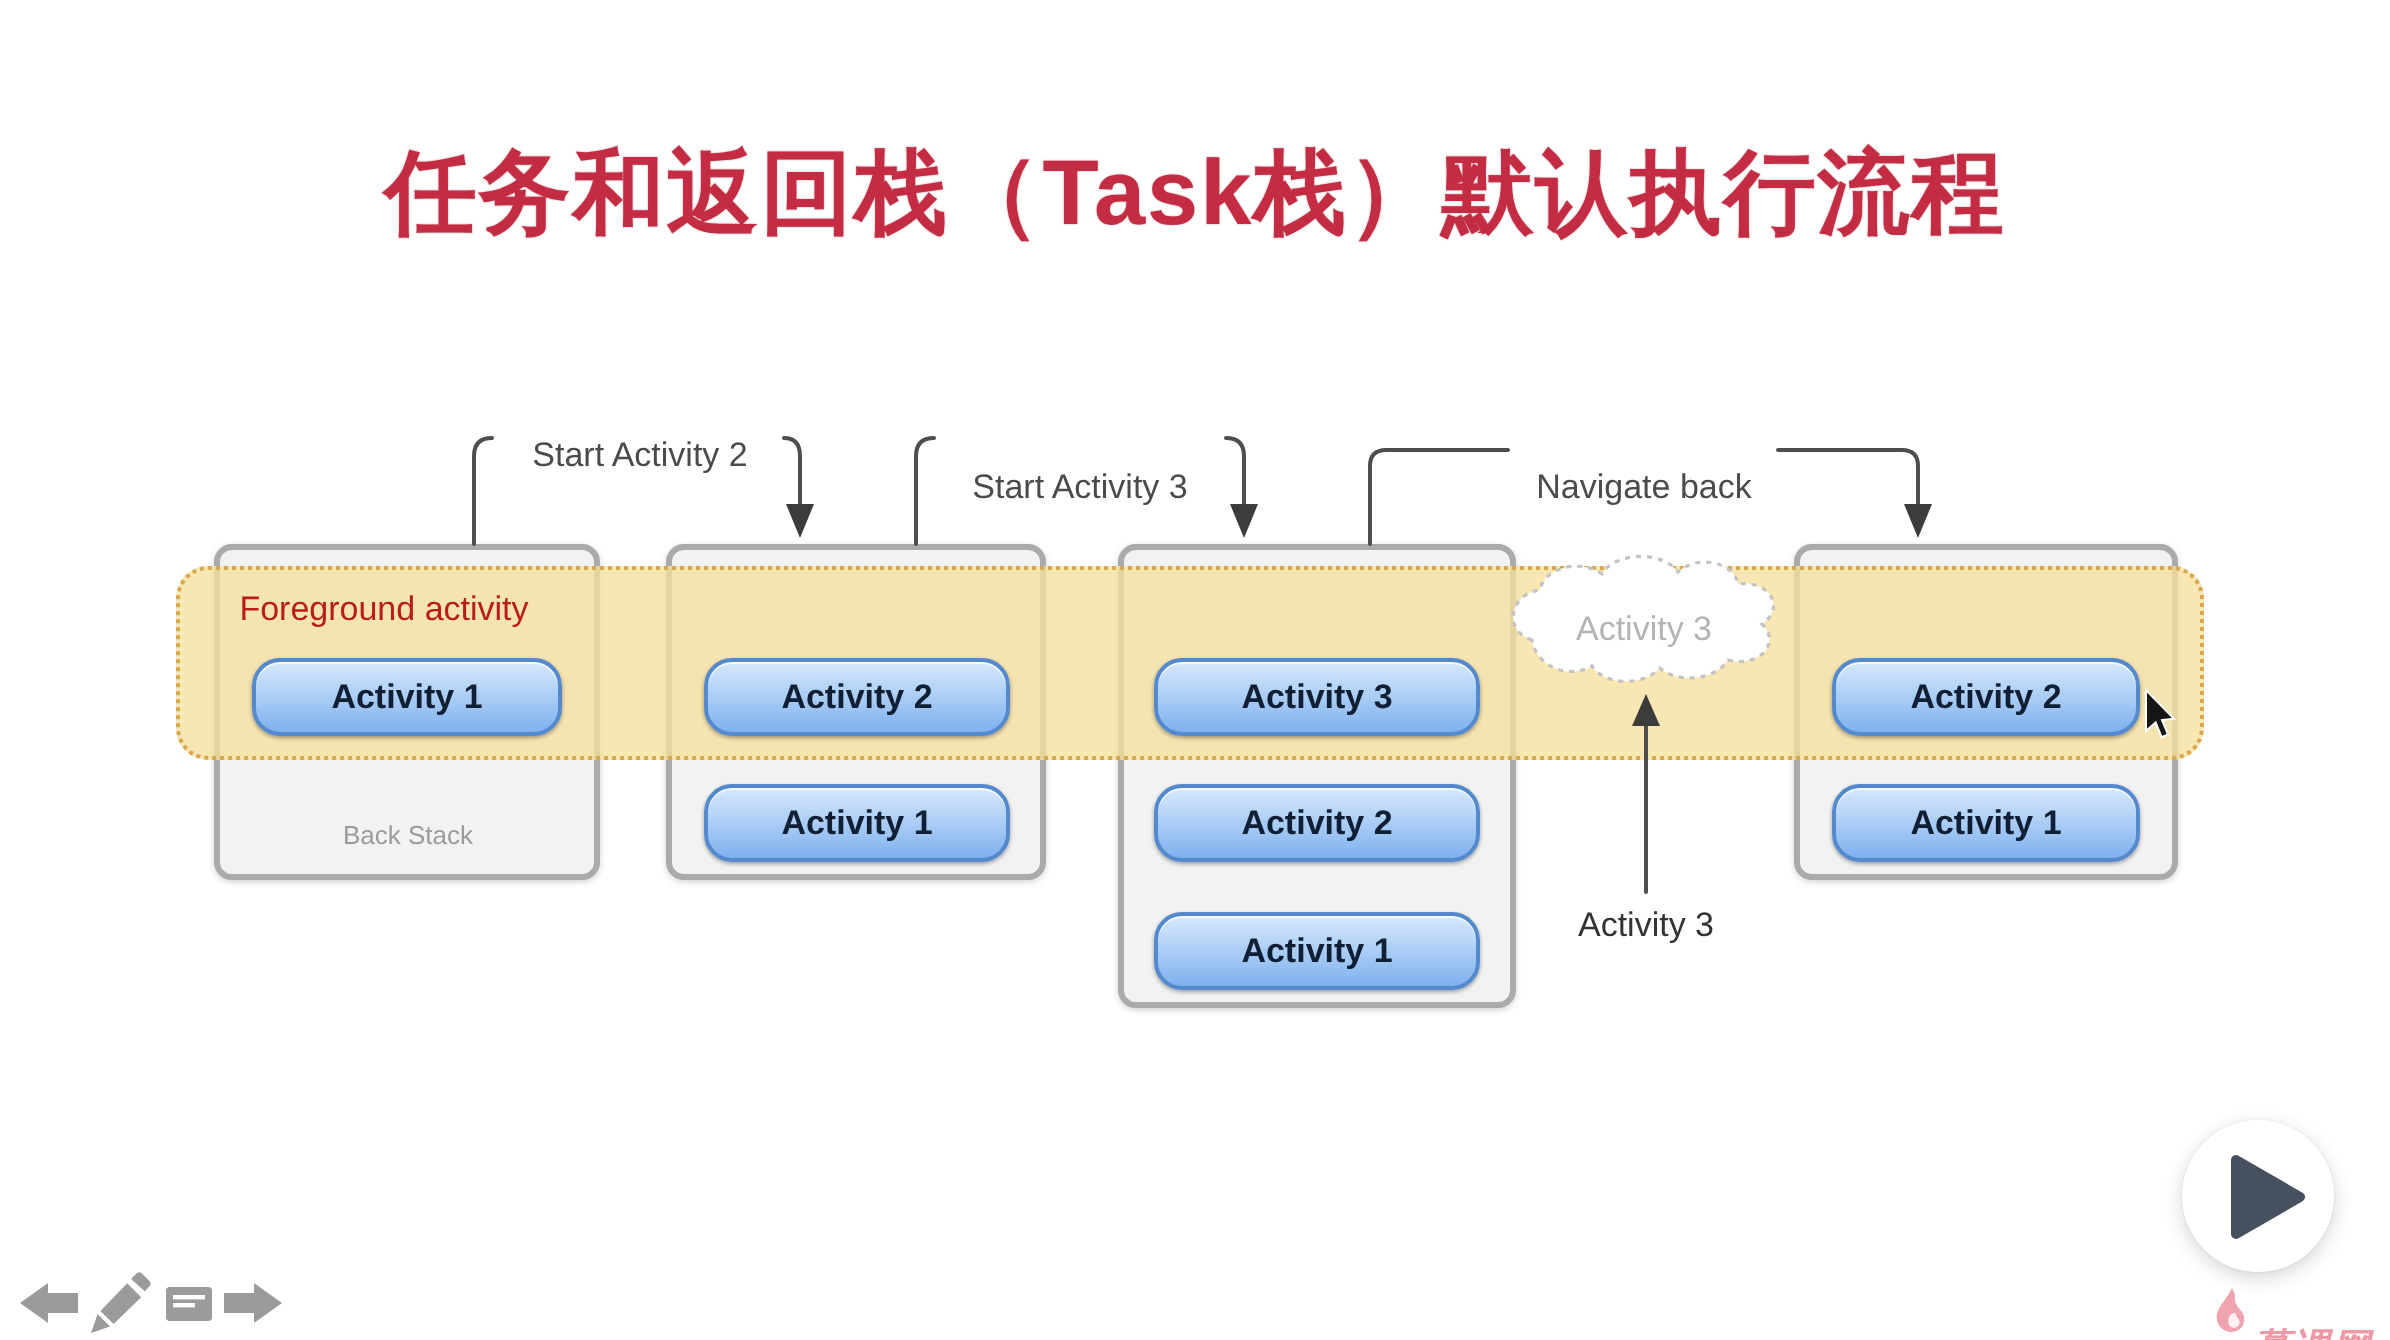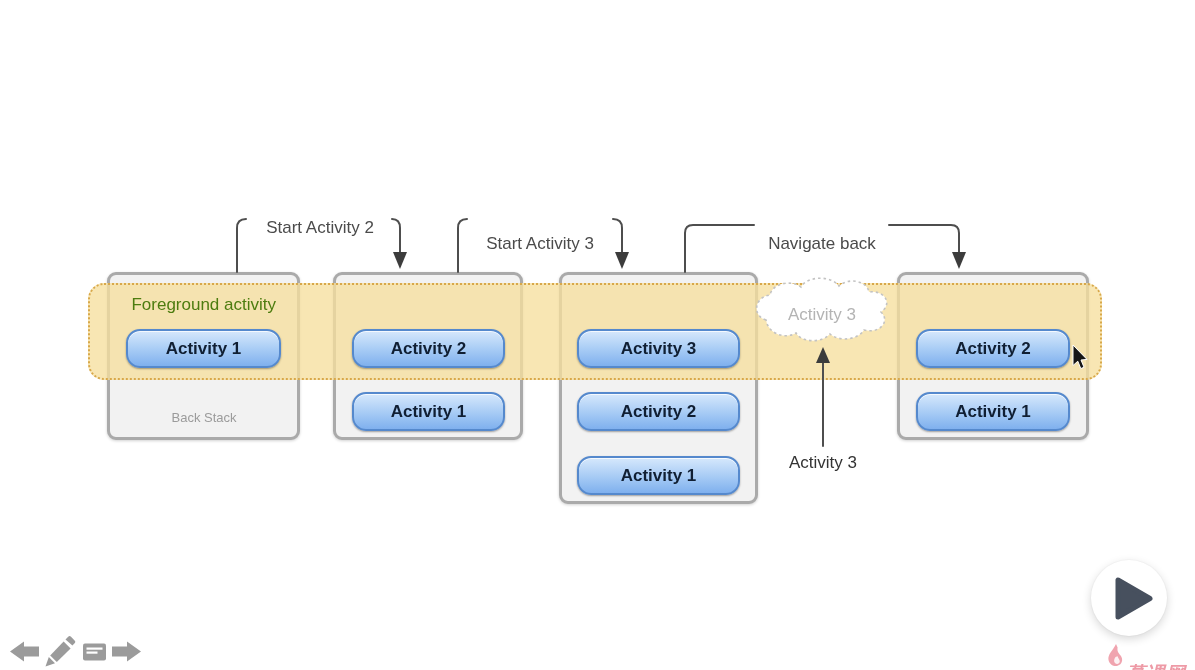--- a/index.html
+++ b/index.html
@@ -23,41 +23,42 @@
     background:rgba(246,223,157,.78);border:2px dotted #d8a84a;border-radius:16px;
   }
   .activity-btn{
     position:absolute;display:flex;align-items:center;justify-content:center;
     font-weight:bold;font-size:17px;color:#101f33;
     background:linear-gradient(180deg,#d6e8fc 0%,#a8ccf5 52%,#7fb0ee 100%);
     border:2px solid #5589cd;border-radius:14px;
     box-shadow:inset 0 1px 0 rgba(255,255,255,.75),0 1px 2px rgba(0,0,0,.35);
   }
   .lbl{position:absolute;font-size:17px;color:#4b4b4b;text-align:center;white-space:nowrap;}
-  .fg-lbl{position:absolute;left:108px;top:295px;width:168px;text-align:right;font-size:17px;color:#4d7c0f;}
+  .fg-lbl{position:absolute;left:108px;top:295px;width:168px;text-align:center;font-size:17px;color:#b91c1c;}
   .bs-lbl{position:absolute;left:108px;top:410px;width:192px;text-align:center;font-size:13px;color:#9b9b9b;}
   .destroyed-note{position:absolute;left:743px;top:451px;width:160px;text-align:center;
     font-size:17px;line-height:23px;color:#333;}
   .overlay{position:absolute;left:0;top:0;pointer-events:none;}
   
   .play-btn{
     position:absolute;left:1091px;top:560px;width:76px;height:76px;border-radius:50%;
     background:#ffffff;box-shadow:0 3px 10px rgba(0,0,0,.16),0 0 0 1px rgba(0,0,0,.02);
   }
   .watermark{position:absolute;left:1104px;top:641px;width:90px;height:28px;}
   .watermark-text{
     position:absolute;left:22px;top:20px;font-size:19px;font-weight:bold;
     color:#ee9aa6;letter-spacing:1px;white-space:nowrap;font-style:italic;
   }
 </style>
 </head>
 <body>
 
 <div class="stage">
 
+  <h1 class="title">任务和返回栈（Task栈）默认执行流程</h1>
 
   <div>
 
     <div class="stackbox" style="left:107px;top:272px;width:193px;height:168px;"></div>
     <div class="stackbox" style="left:333px;top:272px;width:190px;height:168px;"></div>
     <div class="stackbox" style="left:559px;top:272px;width:199px;height:232px;"></div>
     <div class="stackbox" style="left:897px;top:272px;width:192px;height:168px;"></div>
 
     <div class="band"></div>
 

